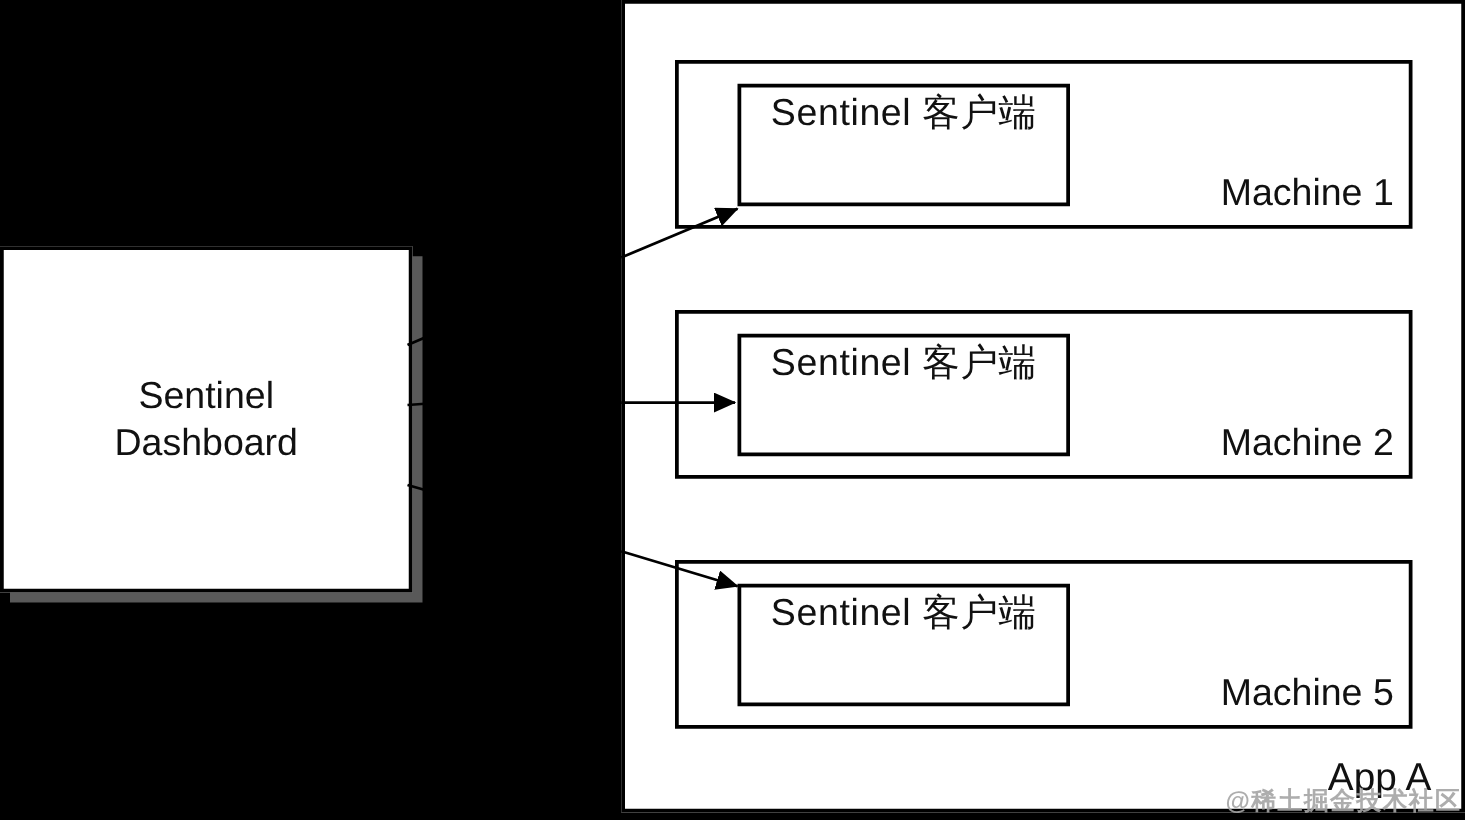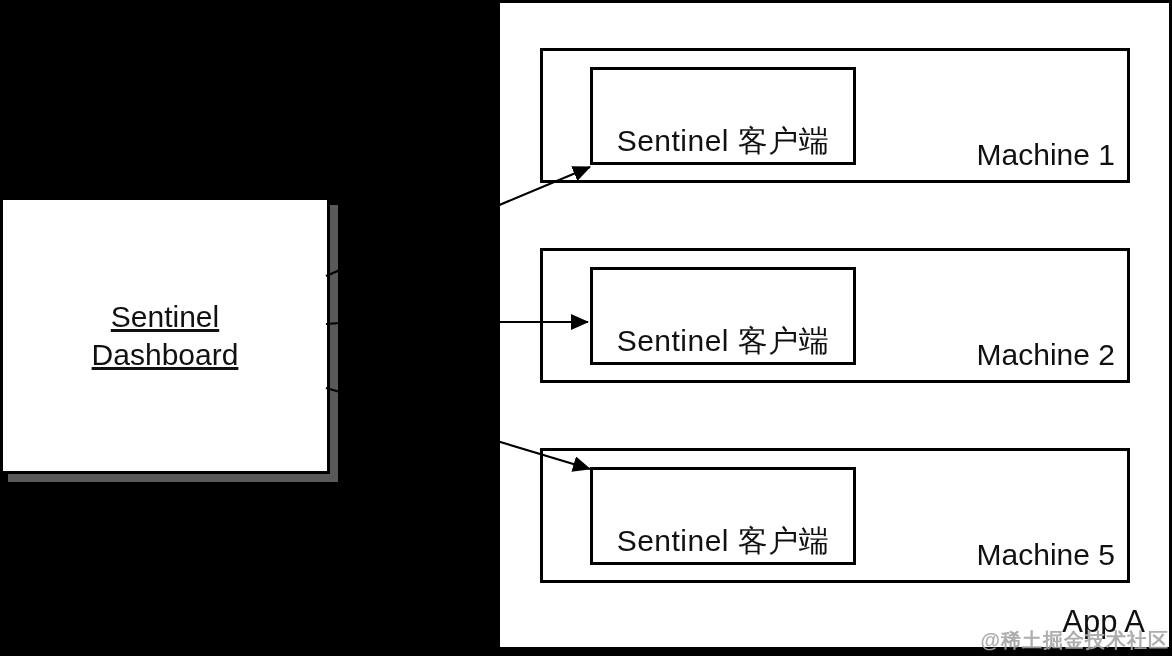--- a/index.html
+++ b/index.html
@@ -36,21 +36,21 @@
   .machine-1 { top: 48px; }
   .machine-2 { top: 248px; }
   .machine-3 { top: 448px; }
   .client-box {
     position: absolute;
     left: 47px; top: 16px;
     width: 266px; height: 98px;
     background: var(--box_fill);
     border: 3px solid var(--border);
     display: flex;
-    align-items: flex-end;
+    align-items: flex-start;
     justify-content: center;
   }
   .client-label {
     font-size: 30px;
     color: #111;
     letter-spacing: 0.5px;
     white-space: nowrap;
   }
   .machine-label {
     position: absolute;
@@ -71,21 +71,20 @@
     flex-direction: column;
     align-items: center;
     justify-content: center;
     z-index: 5;
   }
   .dashboard-line {
     font-size: 30px;
     line-height: 38px;
     color: #111;
     text-align: left;
-    text-decoration: underline;
   }
   .app-label {
     position: absolute;
     right: 27px; top: 604px;
     font-size: 31px;
     color: #111;
     white-space: nowrap;
     z-index: 6;
   }
   .watermark {

